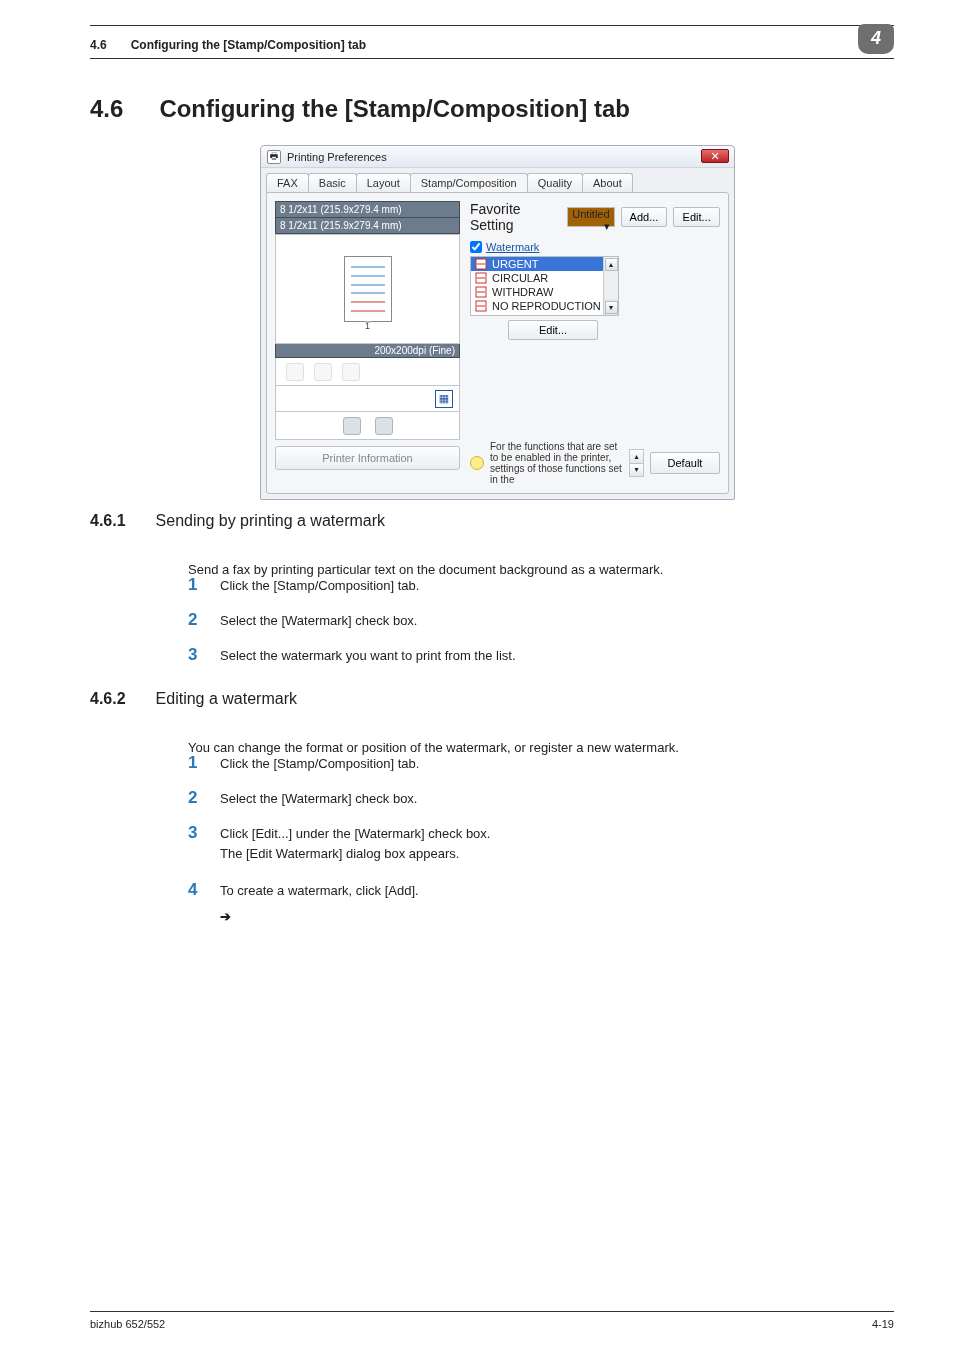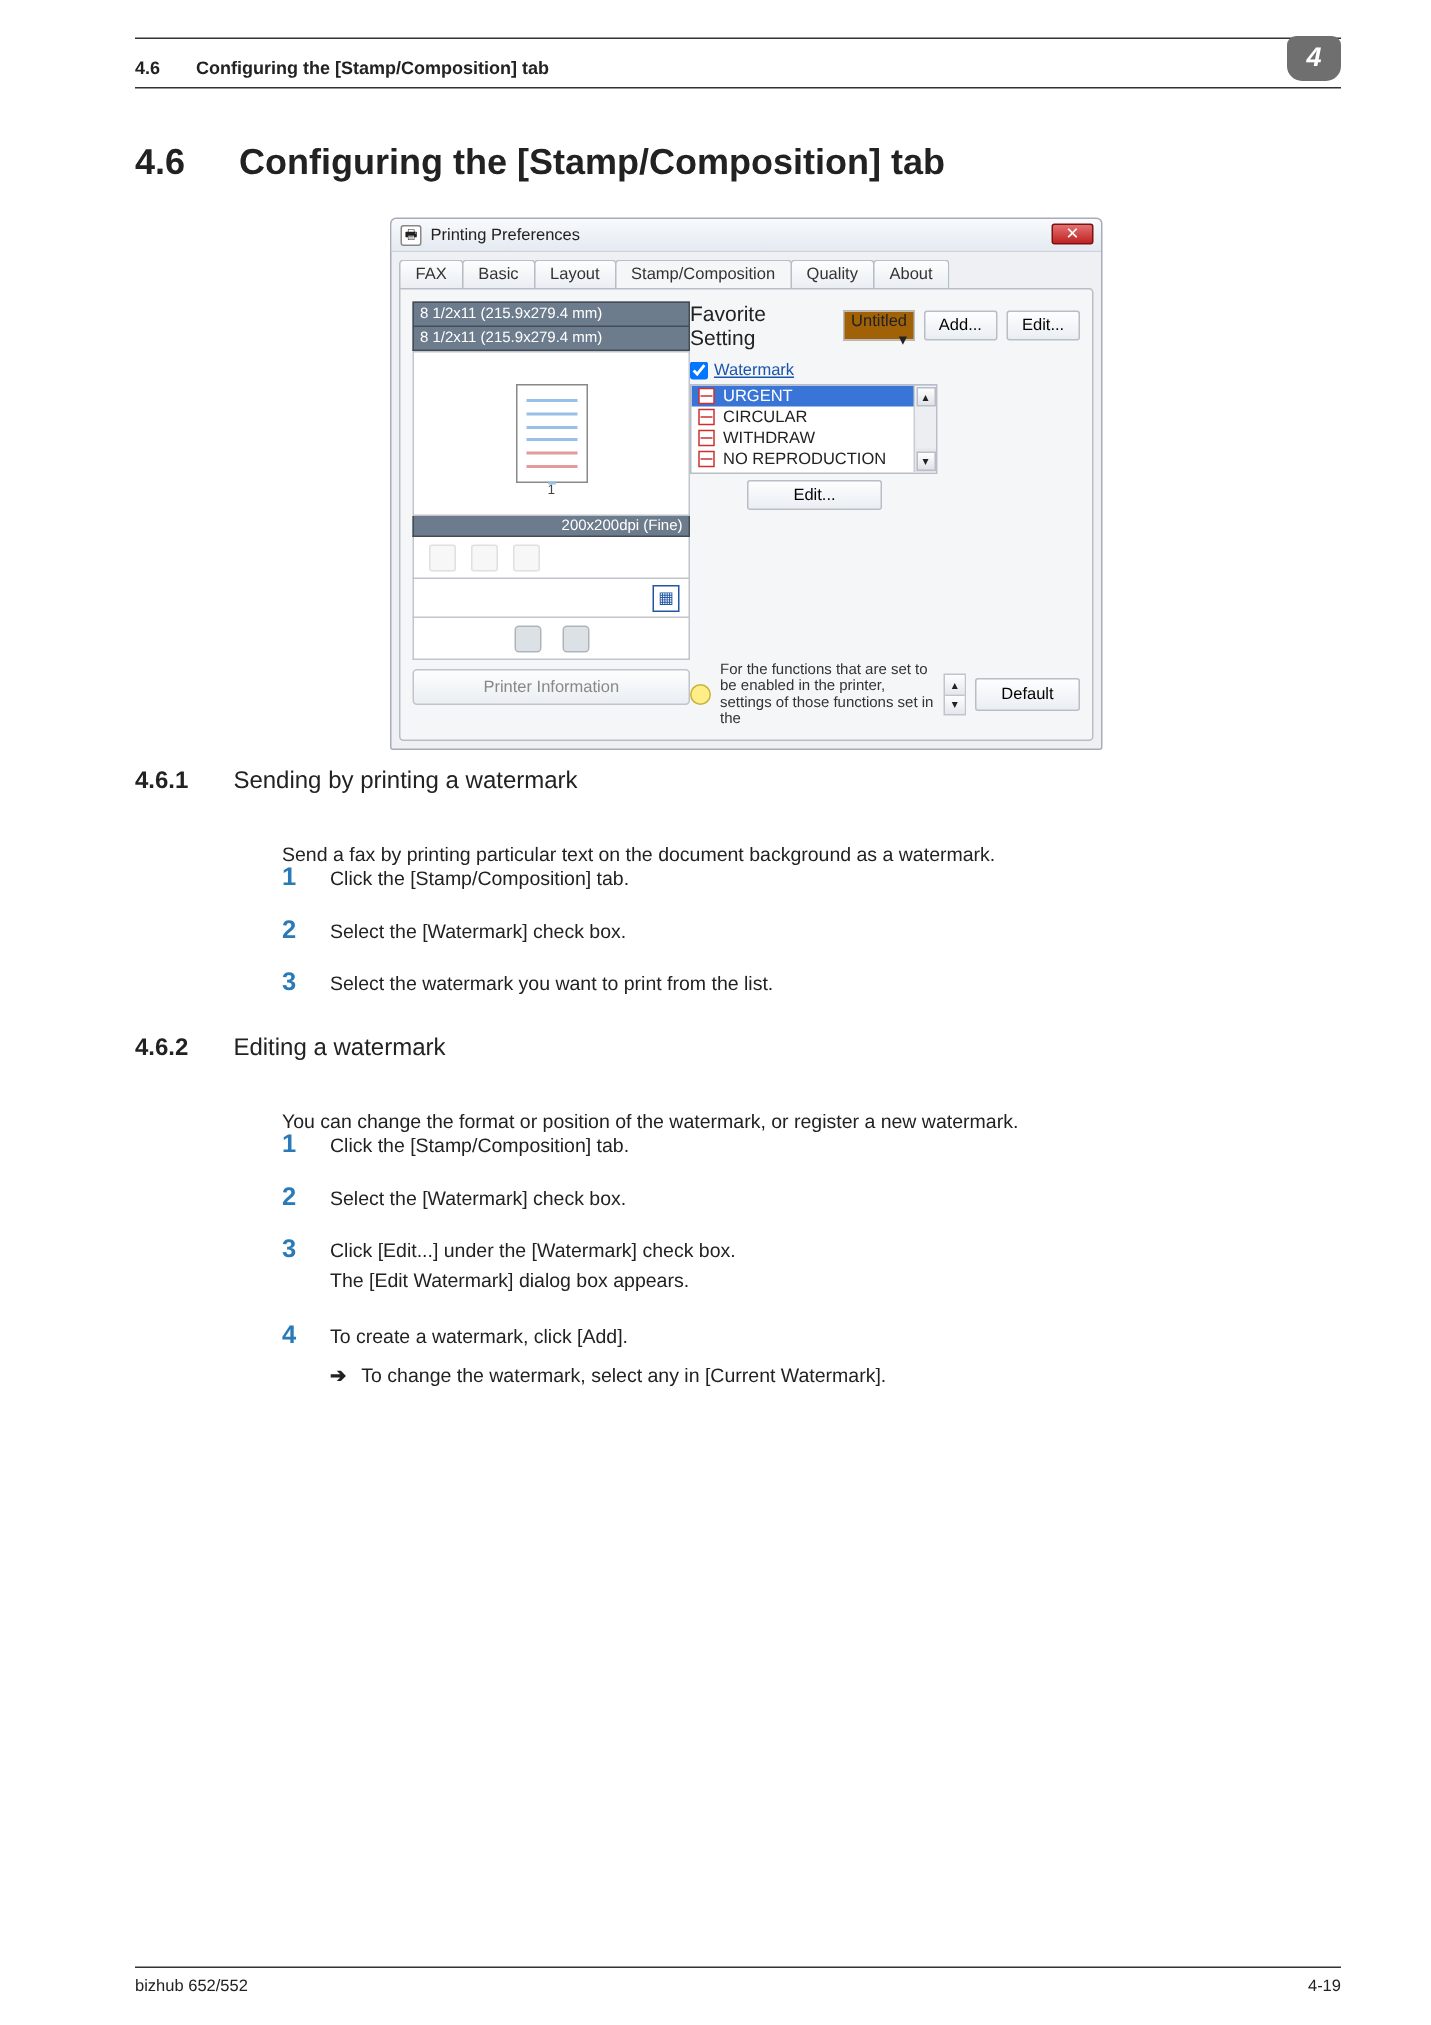--- a/index.html
+++ b/index.html
@@ -98,21 +98,21 @@
   }
   .tab.active { background:#f5f6f8; position:relative; z-index:2; }
   .tab-panel {
     background:#f5f6f8;
     border:1px solid #b9bdc5;
     margin:0 5px 5px 5px;
     padding:8px;
     position:relative;
     border-radius:0 3px 3px 3px;
   }
-  .panel-grid { display:flex; gap:0; }
+  .panel-grid { display:flex; gap:10px; }
   .left-col { width:185px; }
   .right-col { flex:1; }
 
   .paper-label {
     background:#6d7c8d;
     color:#fff;
     font-size:10px;
     padding:2px 4px;
     border:1px solid #444d56;
   }
@@ -143,21 +143,21 @@
   .user-ic { width:18px; height:18px; border-radius:3px; background:#dce1e6; border:1px solid #b0b5bc;}
   .big-btn { width:100%; height:24px; margin-top:6px; border:1px solid #c0c4cb; background:linear-gradient(#fdfefe,#eaeef3); border-radius:3px; color:#888; font-size:11px; }
 
   .fav-row { display:flex; align-items:center; gap:6px; margin-bottom:8px;}
   .fav-row label { font-size:14px; }
   .fav-select { flex:1; height:20px; border:1px solid #b9bdc5; background:#a16207; padding:0 4px; font-size:11px; }
   .sm-btn { height:20px; width:50px; border:1px solid #b9bdc5; background:linear-gradient(#fdfefe,#eaeef3); border-radius:2px; font-size:11px;}
 
   .wm-label { color:#1a55ad; font-size:11px; display:flex; align-items:center; gap:4px;}
   .wm-label input { width:12px; height:12px;}
-  .wm-list { margin-top:3px; border:1px solid #b9bdc5; background:#fff; height:60px; width:165px; overflow:hidden; position:relative;}
+  .wm-list { margin-top:3px; border:1px solid #b9bdc5; background:#fff; height:60px; width:149px; overflow:hidden; position:relative;}
   .wm-list .item { display:flex; align-items:center; gap:5px; padding:1px 4px; font-size:11px; }
   .wm-list .item.sel { background:#3875d7; color:#fff;}
   .wm-list .sb { position:absolute; right:0; top:0; bottom:0; width:15px; background:linear-gradient(#f2f3f5,#e1e4e9); border-left:1px solid #c9cdd4; display:flex; flex-direction:column; align-items:center;}
   .wm-list .sb .arr { width:13px; height:13px; background:linear-gradient(#fdfefe,#dfe3e9); border:1px solid #b9bdc5; margin:1px 0; font-size:8px; display:flex; align-items:center; justify-content:center;}
   .wm-list .sb .track { flex:1; margin:1px 0; width:13px; background:#eceef1;}
   .stamp-ic { width:12px; height:12px; display:inline-block; }
   .stamp-ic svg { display:block; }
   .edit-btn { margin-top:4px; width:90px; margin-left:38px; height:20px; border:1px solid #b9bdc5; background:linear-gradient(#fdfefe,#eaeef3); border-radius:2px; font-size:11px;}
 
   .status-row { display:flex; align-items:center; gap:6px; margin-top:6px;}
@@ -368,20 +368,19 @@
     <span>Click [Edit...] under the [Watermark] check box.</span><br>
     <span>The [Edit Watermark] dialog box appears.</span>
   </span>
 </div>
 <div class="step-row" style="top:880px;">
   <span class="step-num">4</span>
   <span class="step-txt">
     <span>To create a watermark, click [Add].</span>
     <div class="sub-bullet">
       <span class="arrow">➔</span>
-      <span>To change the watermark, select any in [Current Watermark].</span>
     </div>
   </span>
 </div>
 
 <div class="ftr-line"></div>
 <div class="ftr-left">bizhub 652/552</div>
 <div class="ftr-right">4-19</div>
 
 </body></html>

